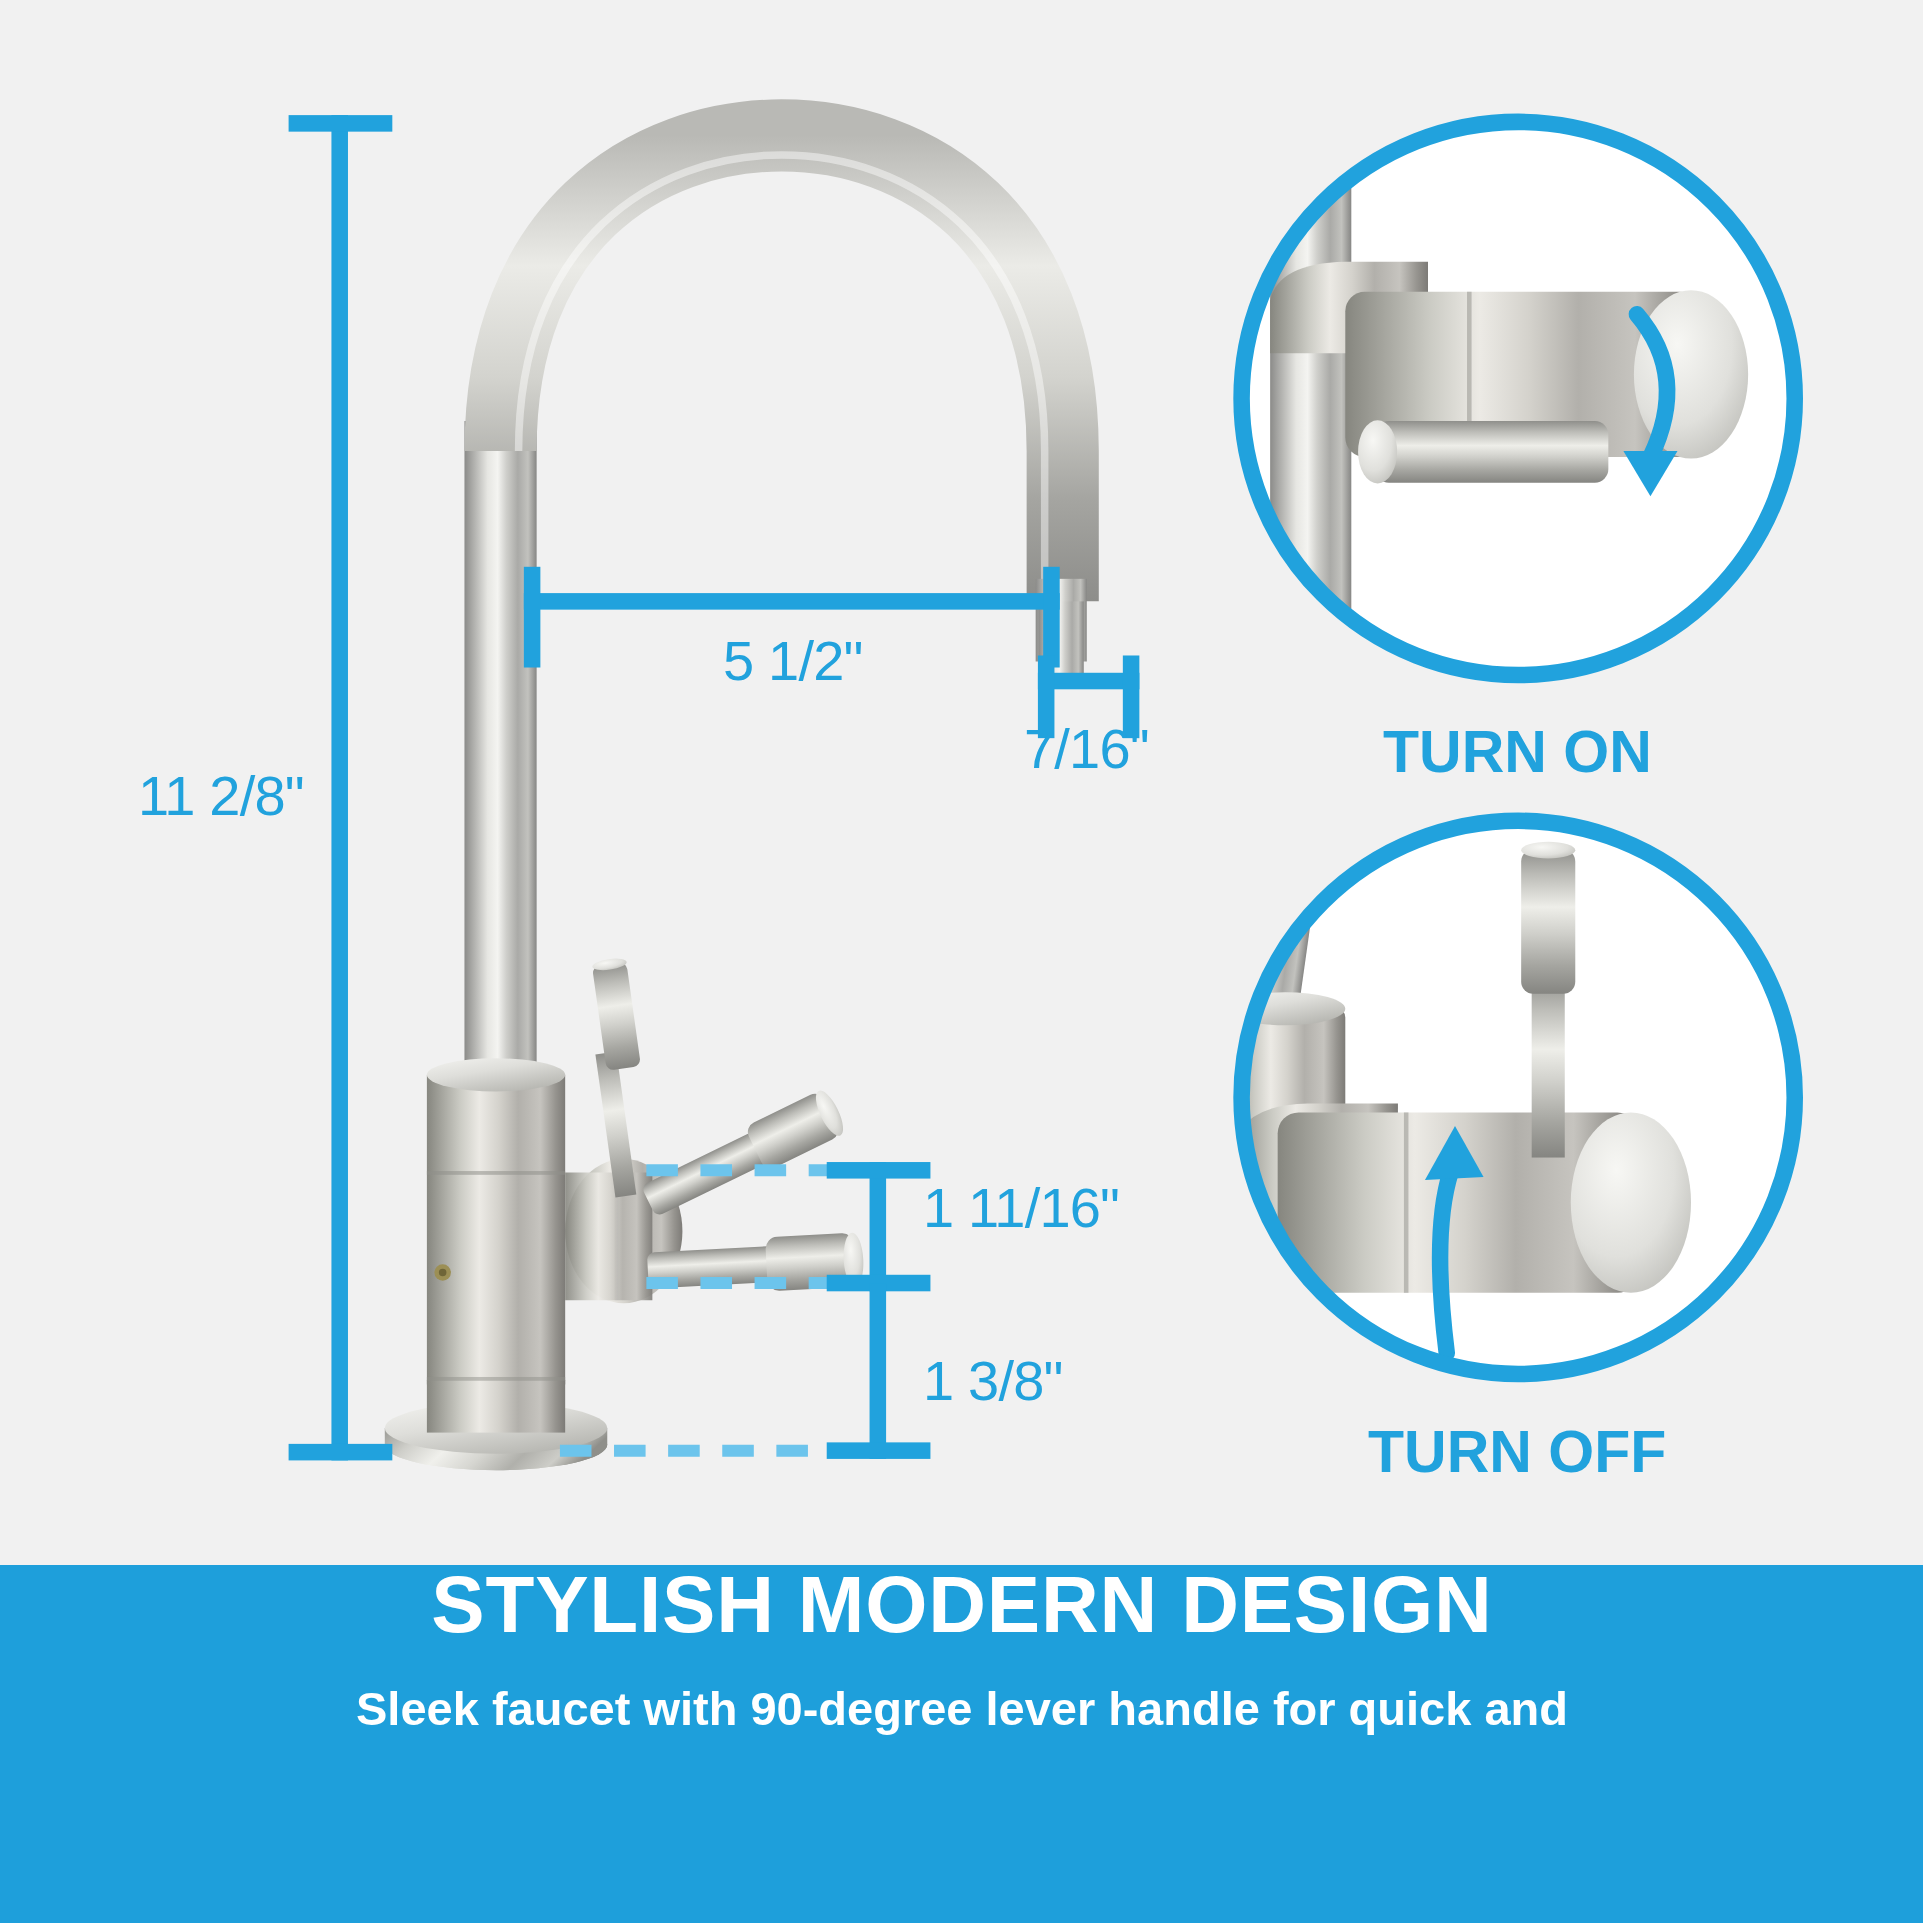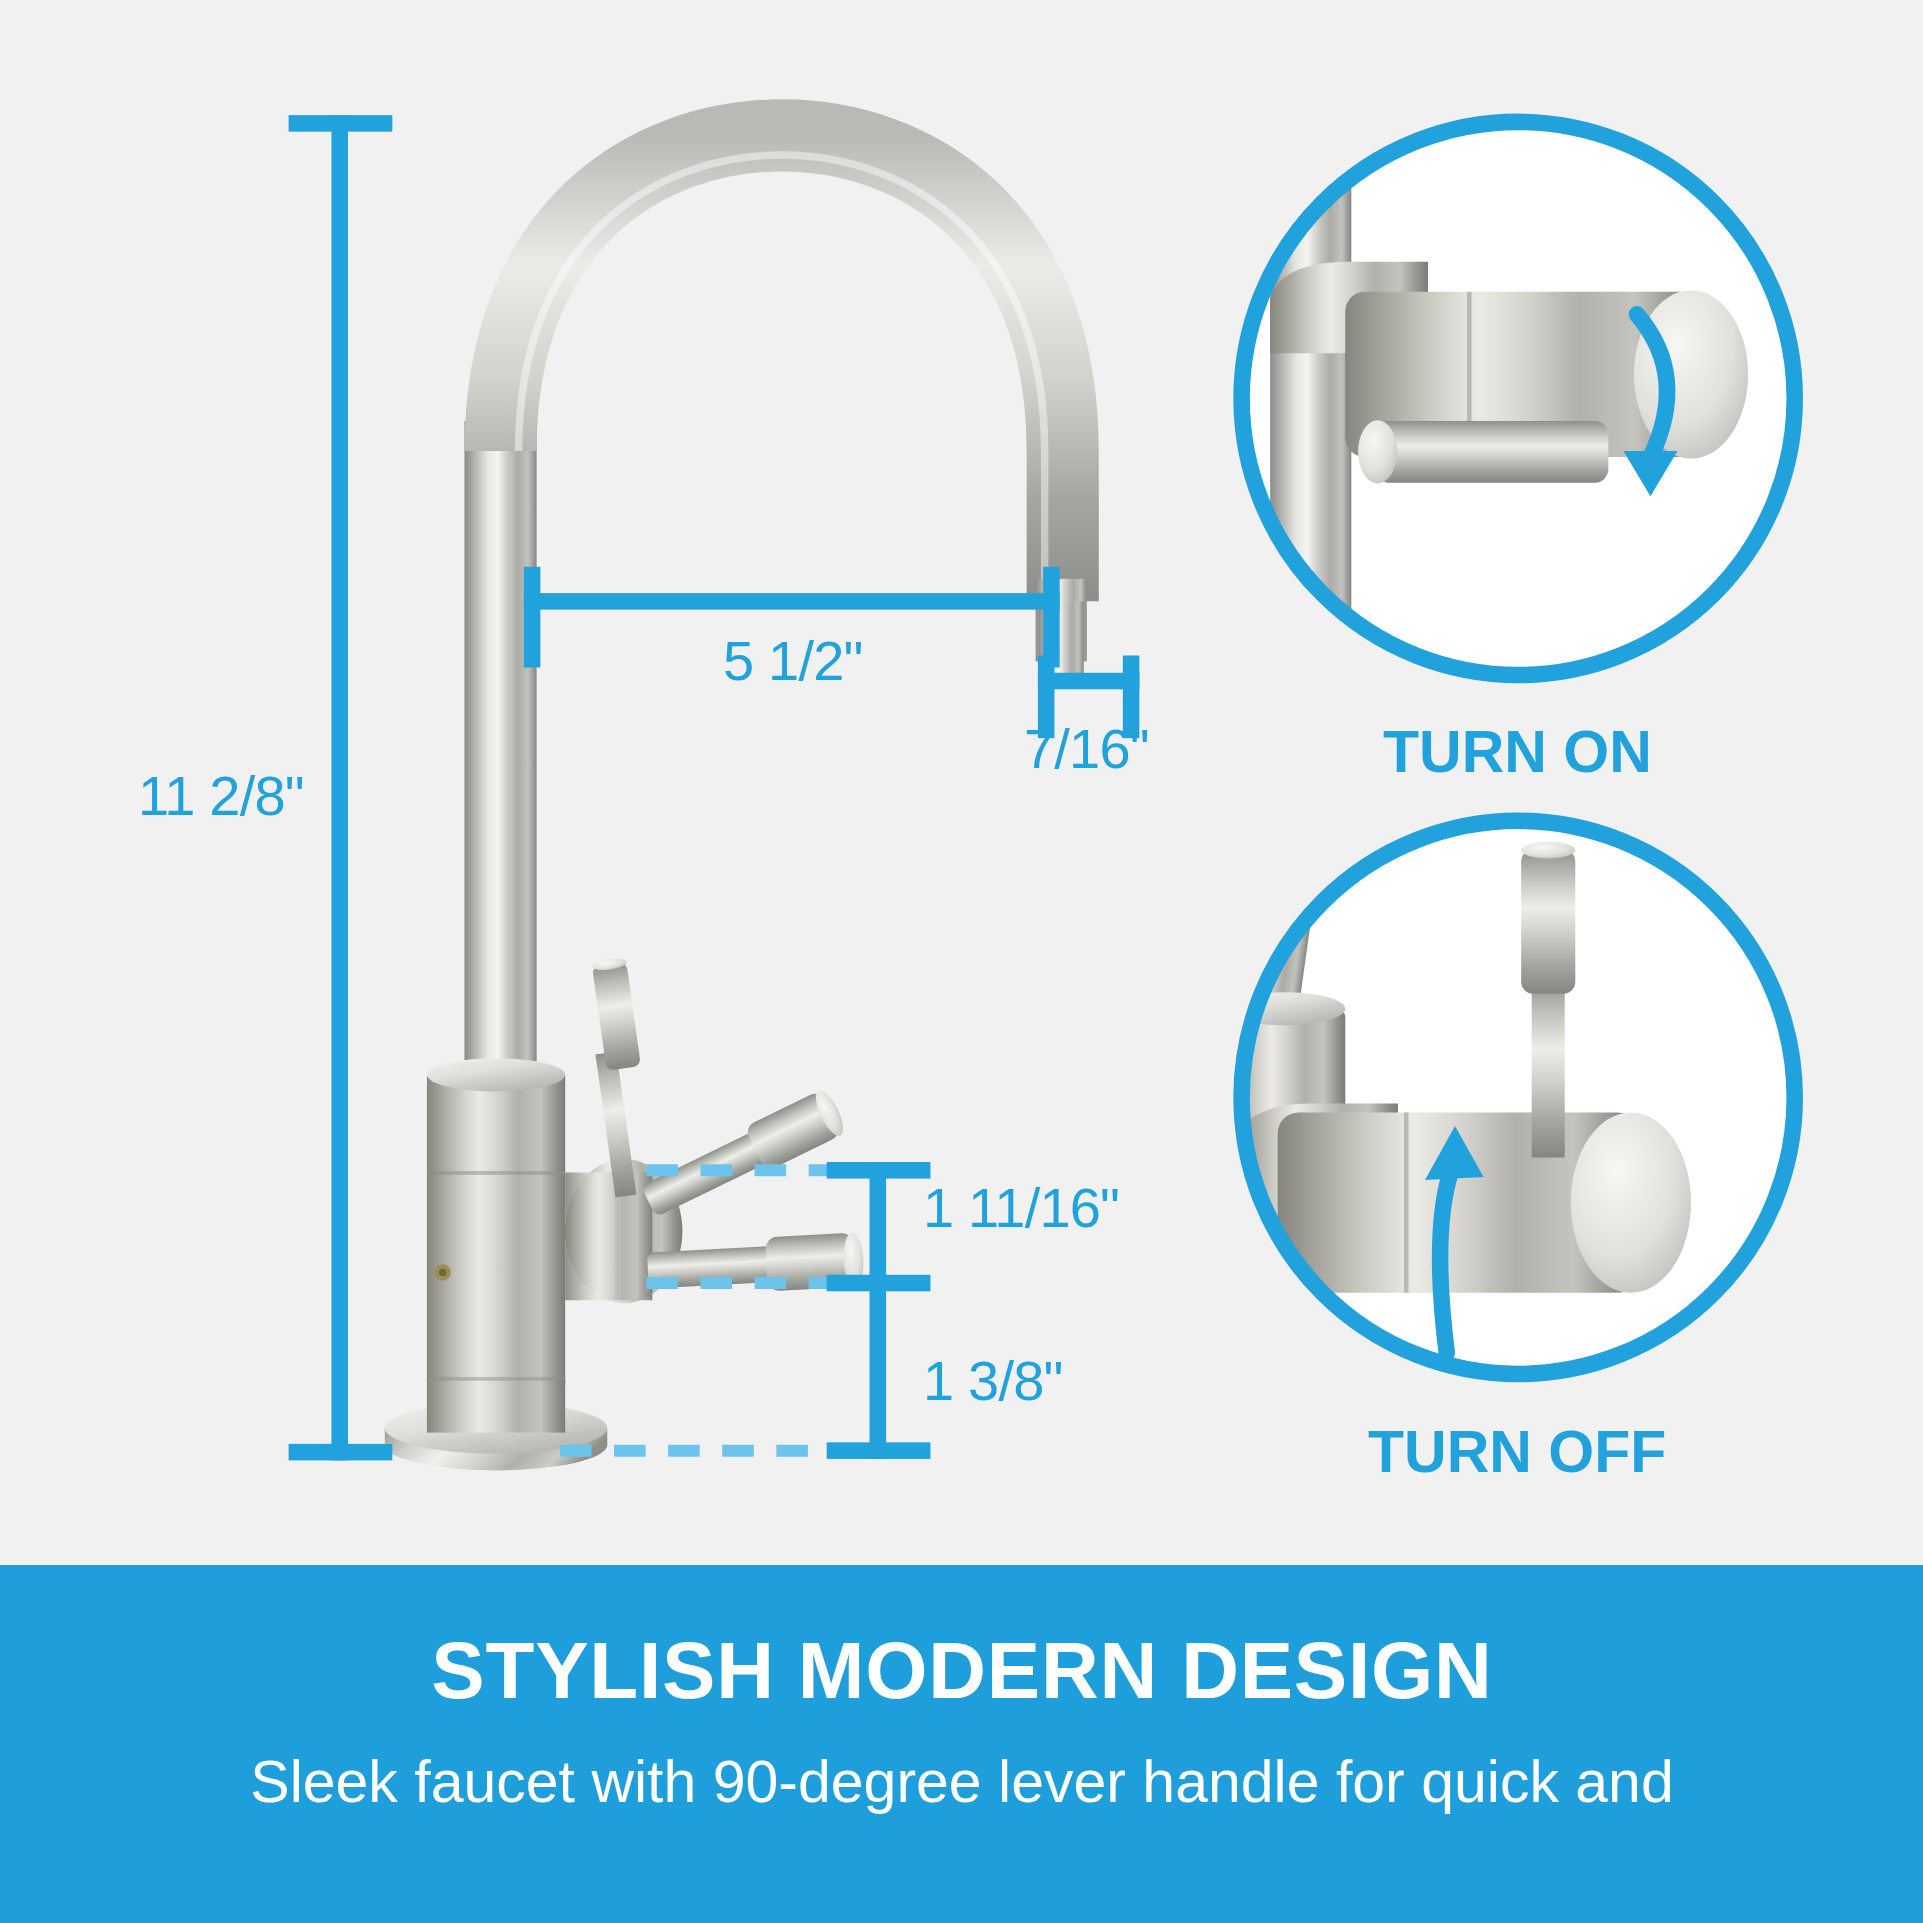--- a/index.html
+++ b/index.html
@@ -69,35 +69,34 @@
     left: 0;
     top: 1565px;
     width: 1924px;
     height: 359px;
     background: #1e9fdb;
     display: flex;
     flex-direction: column;
     align-items: center;
     justify-content: flex-start;
     box-sizing: border-box;
-    padding-top: 66px;
   }
   #banner-title {
     color: #ffffff;
     font-size: 80px;
     font-weight: 700;
     letter-spacing: 0.8px;
     line-height: 1;
     text-align: center;
     margin: 0;
   }
   #banner-subtitle {
     color: #ffffff;
-    font-size: 59px;
-    font-weight: 400;
+    font-size: 47px;
+    font-weight: 700;
     line-height: 1.30;
     text-align: center;
     margin: 0;
     margin-top: 33px;
     max-width: 1548px;
   }
 </style>
 </head>
 <body>
 

